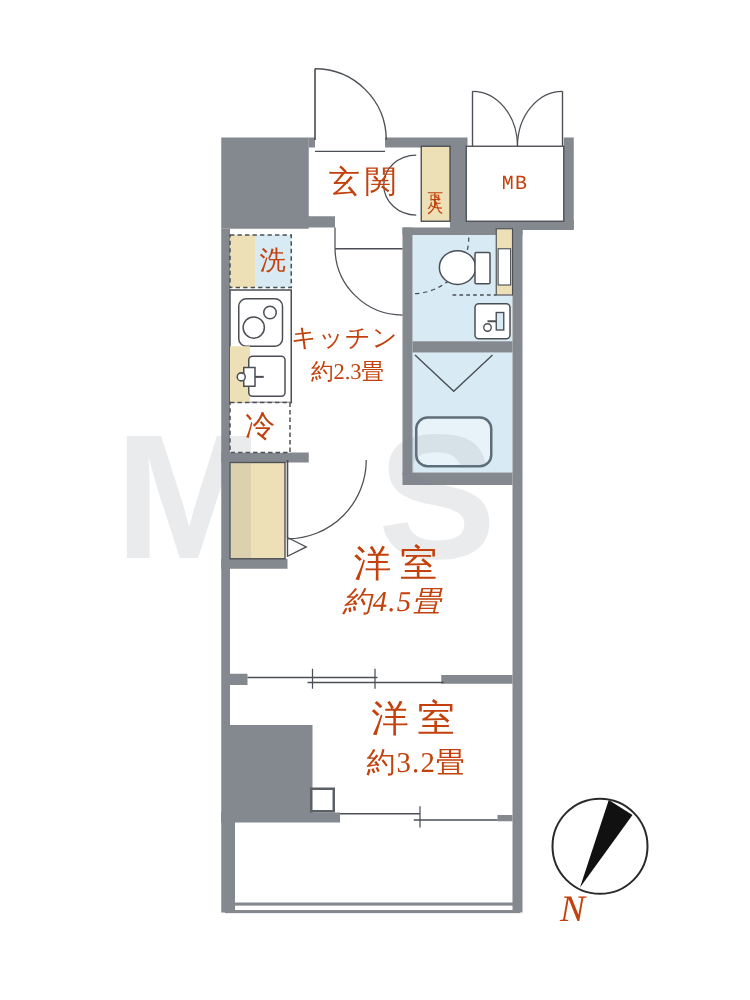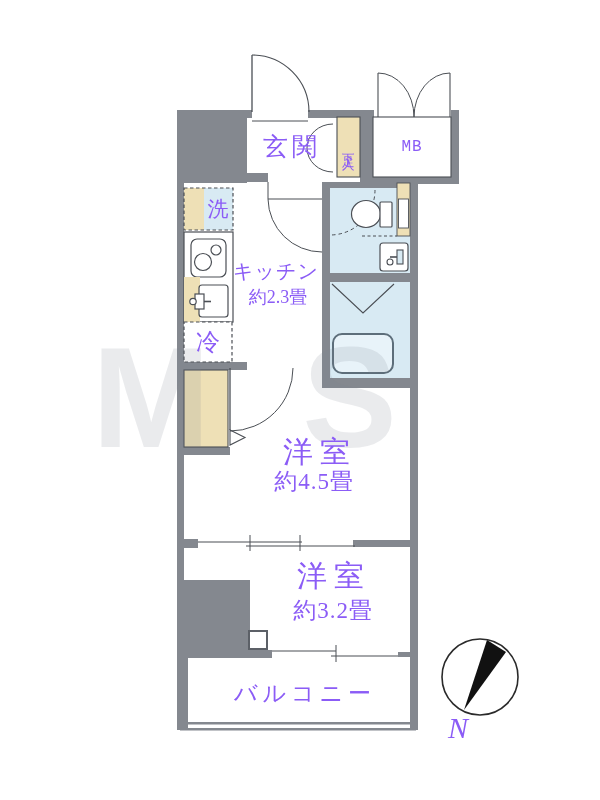--- a/index.html
+++ b/index.html
@@ -1,19 +1,19 @@
 <!DOCTYPE html>
 <html><head>
 <meta charset="utf-8">
 <style>
   html,body{margin:0;padding:0;background:#fff;}
   #canvas{position:relative;width:600px;height:800px;background:#ffffff;overflow:hidden;
           font-family:"Liberation Serif","DejaVu Serif",serif;}
   #canvas svg{position:absolute;left:0;top:0;}
-  .lbl{position:absolute;transform:translate(-50%,-50%);color:#8b5cf6;white-space:nowrap;
+  .lbl{position:absolute;transform:translate(-50%,-50%);color:#c2410c;white-space:nowrap;
        font-family:"Liberation Serif","DejaVu Serif",serif;line-height:1;}
   .lbl-genkan{font-size:25px;letter-spacing:4px;}
   .lbl-mb{font-size:16px;letter-spacing:1px;font-family:Liberation Mono, monospace;}
   .lbl-vert{font-size:12.5px;writing-mode:vertical-rl;letter-spacing:2px;}
   .lbl-washer{font-size:21px;}
   .lbl-fridge{font-size:24px;}
   .lbl-kitchen{font-size:20px;letter-spacing:1px;}
   .lbl-kitchen-size{font-size:18px;}
   .lbl-room{font-size:30px;letter-spacing:7px;}
   .lbl-room-size{font-size:23px;letter-spacing:1px;}
@@ -132,18 +132,17 @@
   <div class="watermark">MS</div>
 
   <div class="lbl lbl-genkan" style="left:292px;top:146px;">玄関</div>
   <div class="lbl lbl-vert" style="left:348px;top:147px;">下足入</div>
   <div class="lbl lbl-mb" style="left:412px;top:147px;">MB</div>
   <div class="lbl lbl-washer" style="left:218px;top:209px;">洗</div>
   <div class="lbl lbl-kitchen" style="left:276px;top:271px;">キッチン</div>
   <div class="lbl lbl-kitchen-size" style="left:278px;top:297px;font-family:Liberation Serif, serif;">約2.3畳</div>
   <div class="lbl lbl-fridge" style="left:208px;top:342px;">冷</div>
   <div class="lbl lbl-room" style="left:320px;top:452px;">洋室</div>
-  <div class="lbl lbl-room-size" style="left:314px;top:481px;">約4.5畳</div>
+  <div class="lbl lbl-room-size" style="left:314px;top:481px;font-style:italic;">約4.5畳</div>
   <div class="lbl lbl-room" style="left:334px;top:576px;">洋室</div>
   <div class="lbl lbl-room-size" style="left:333px;top:610px;">約3.2畳</div>
-  <div class="lbl lbl-balcony" style="left:305px;top:693px;">バルコニー</div>
   <div class="lbl lbl-north" style="left:458px;top:728px;">N</div>
 </div>
 
 </body></html>

